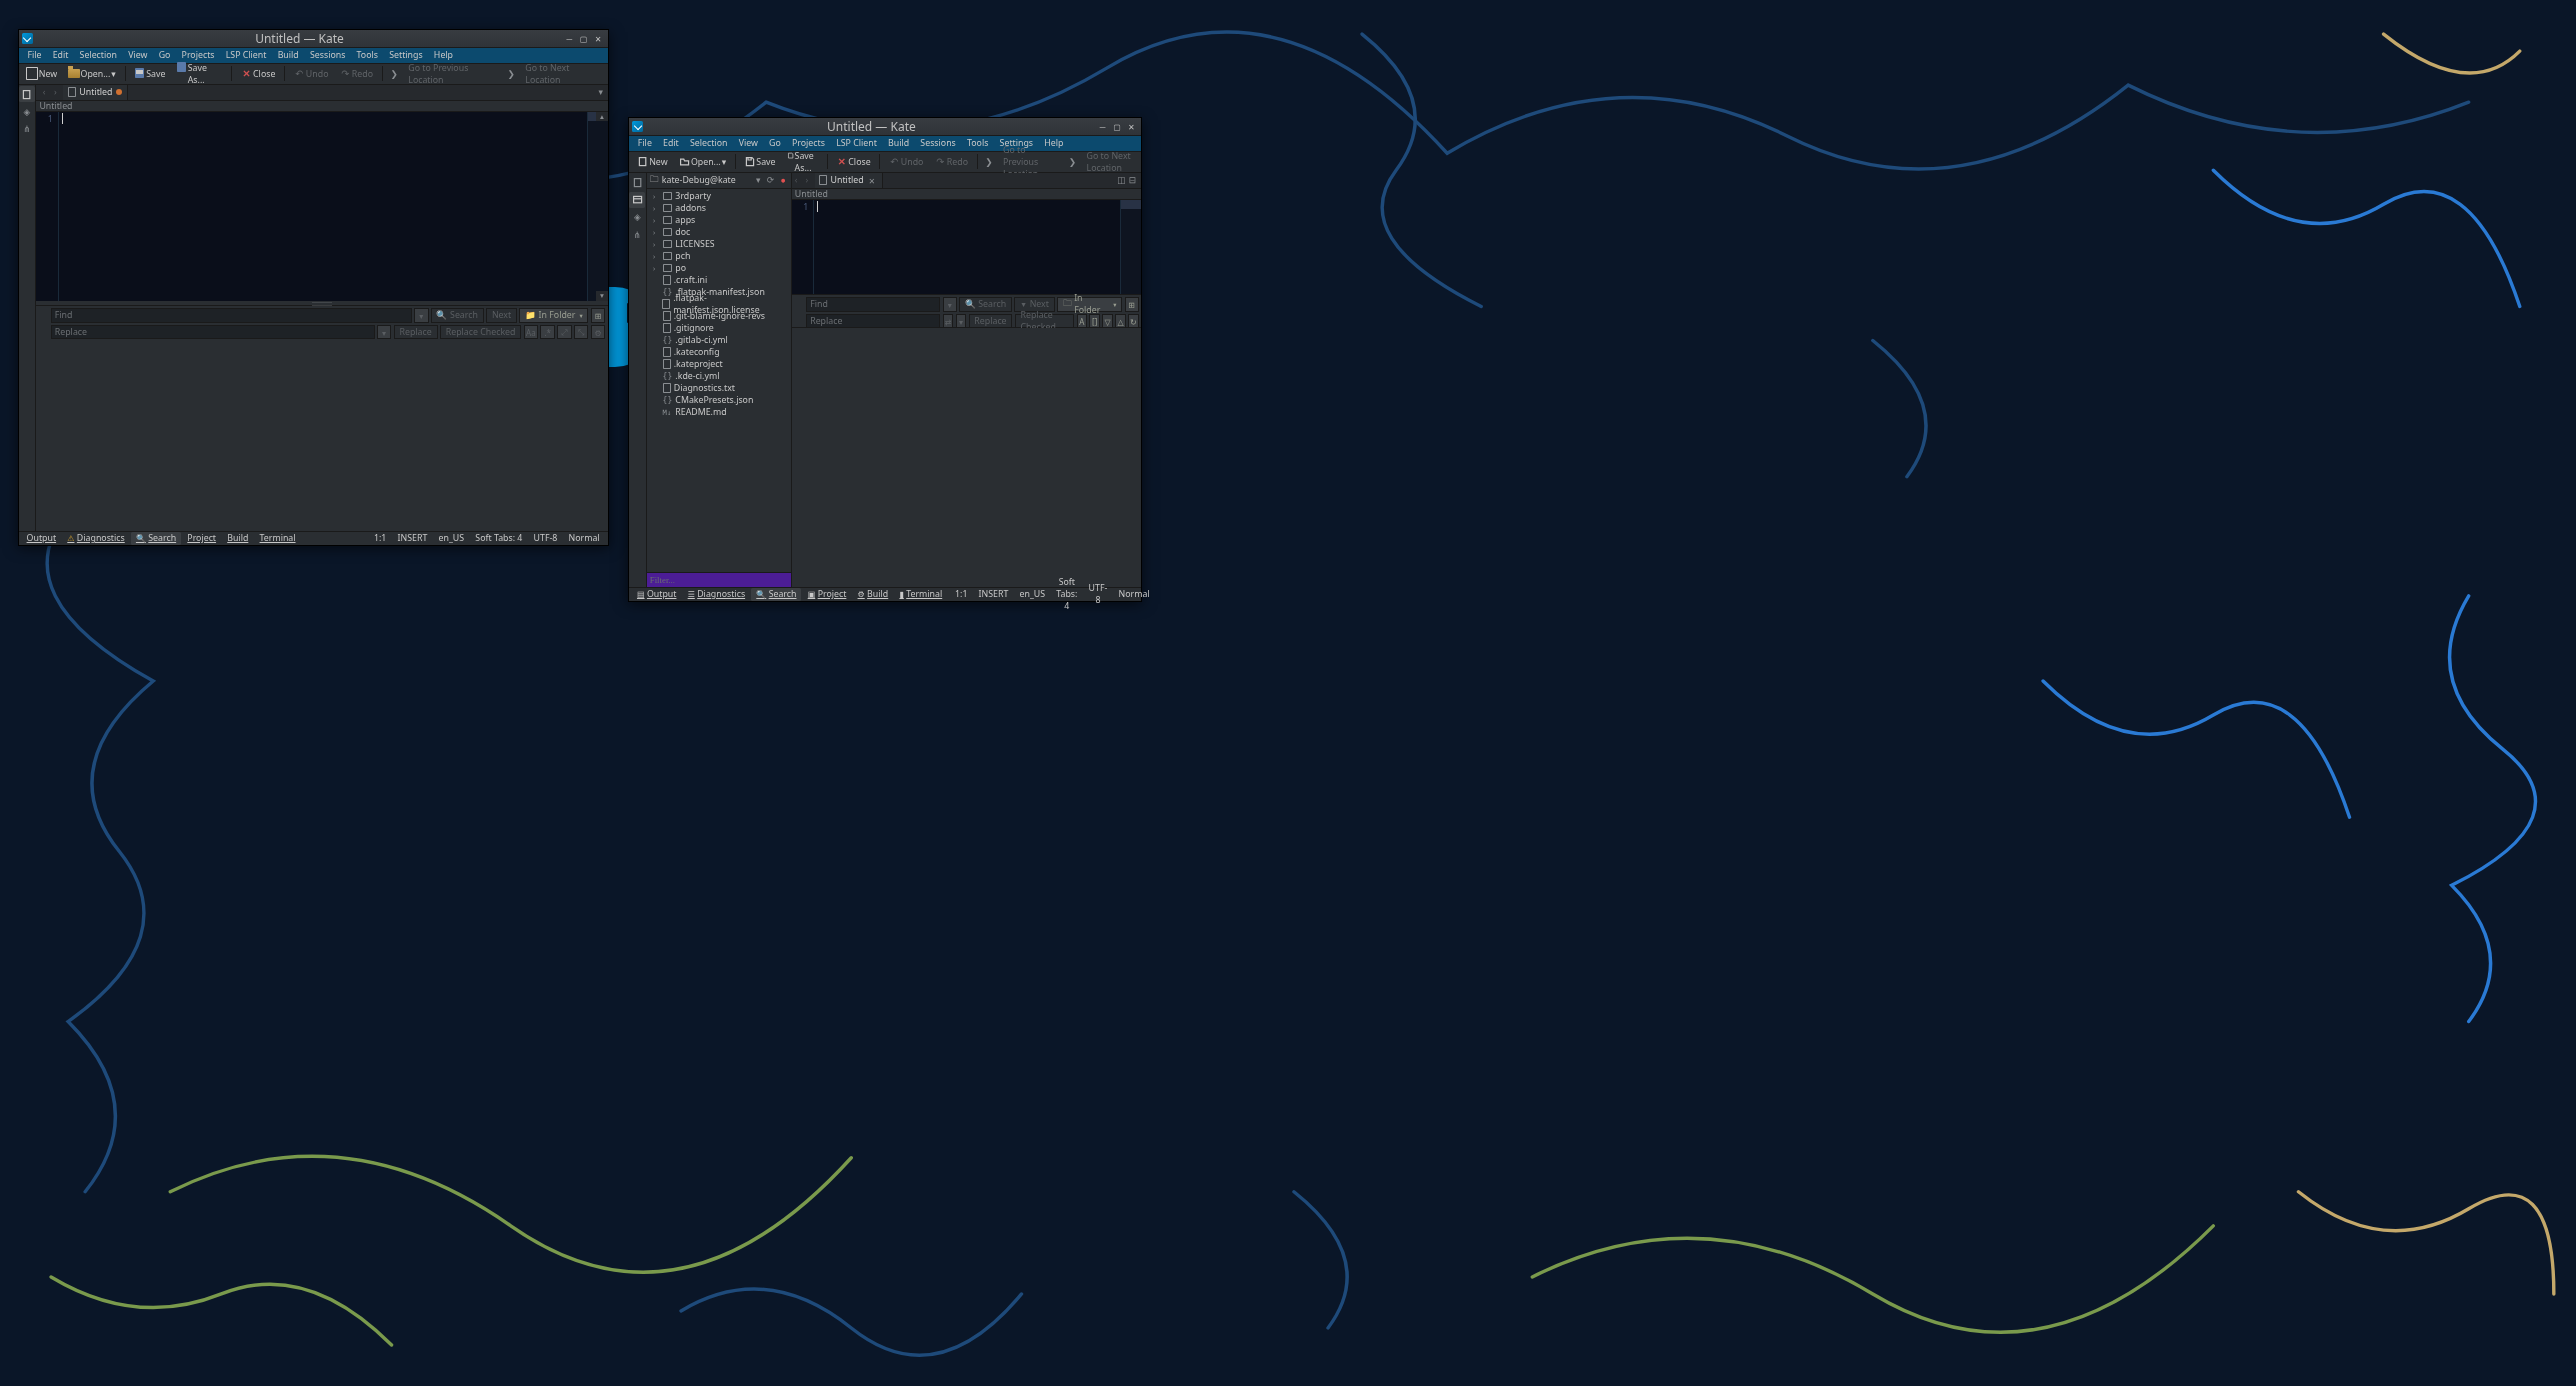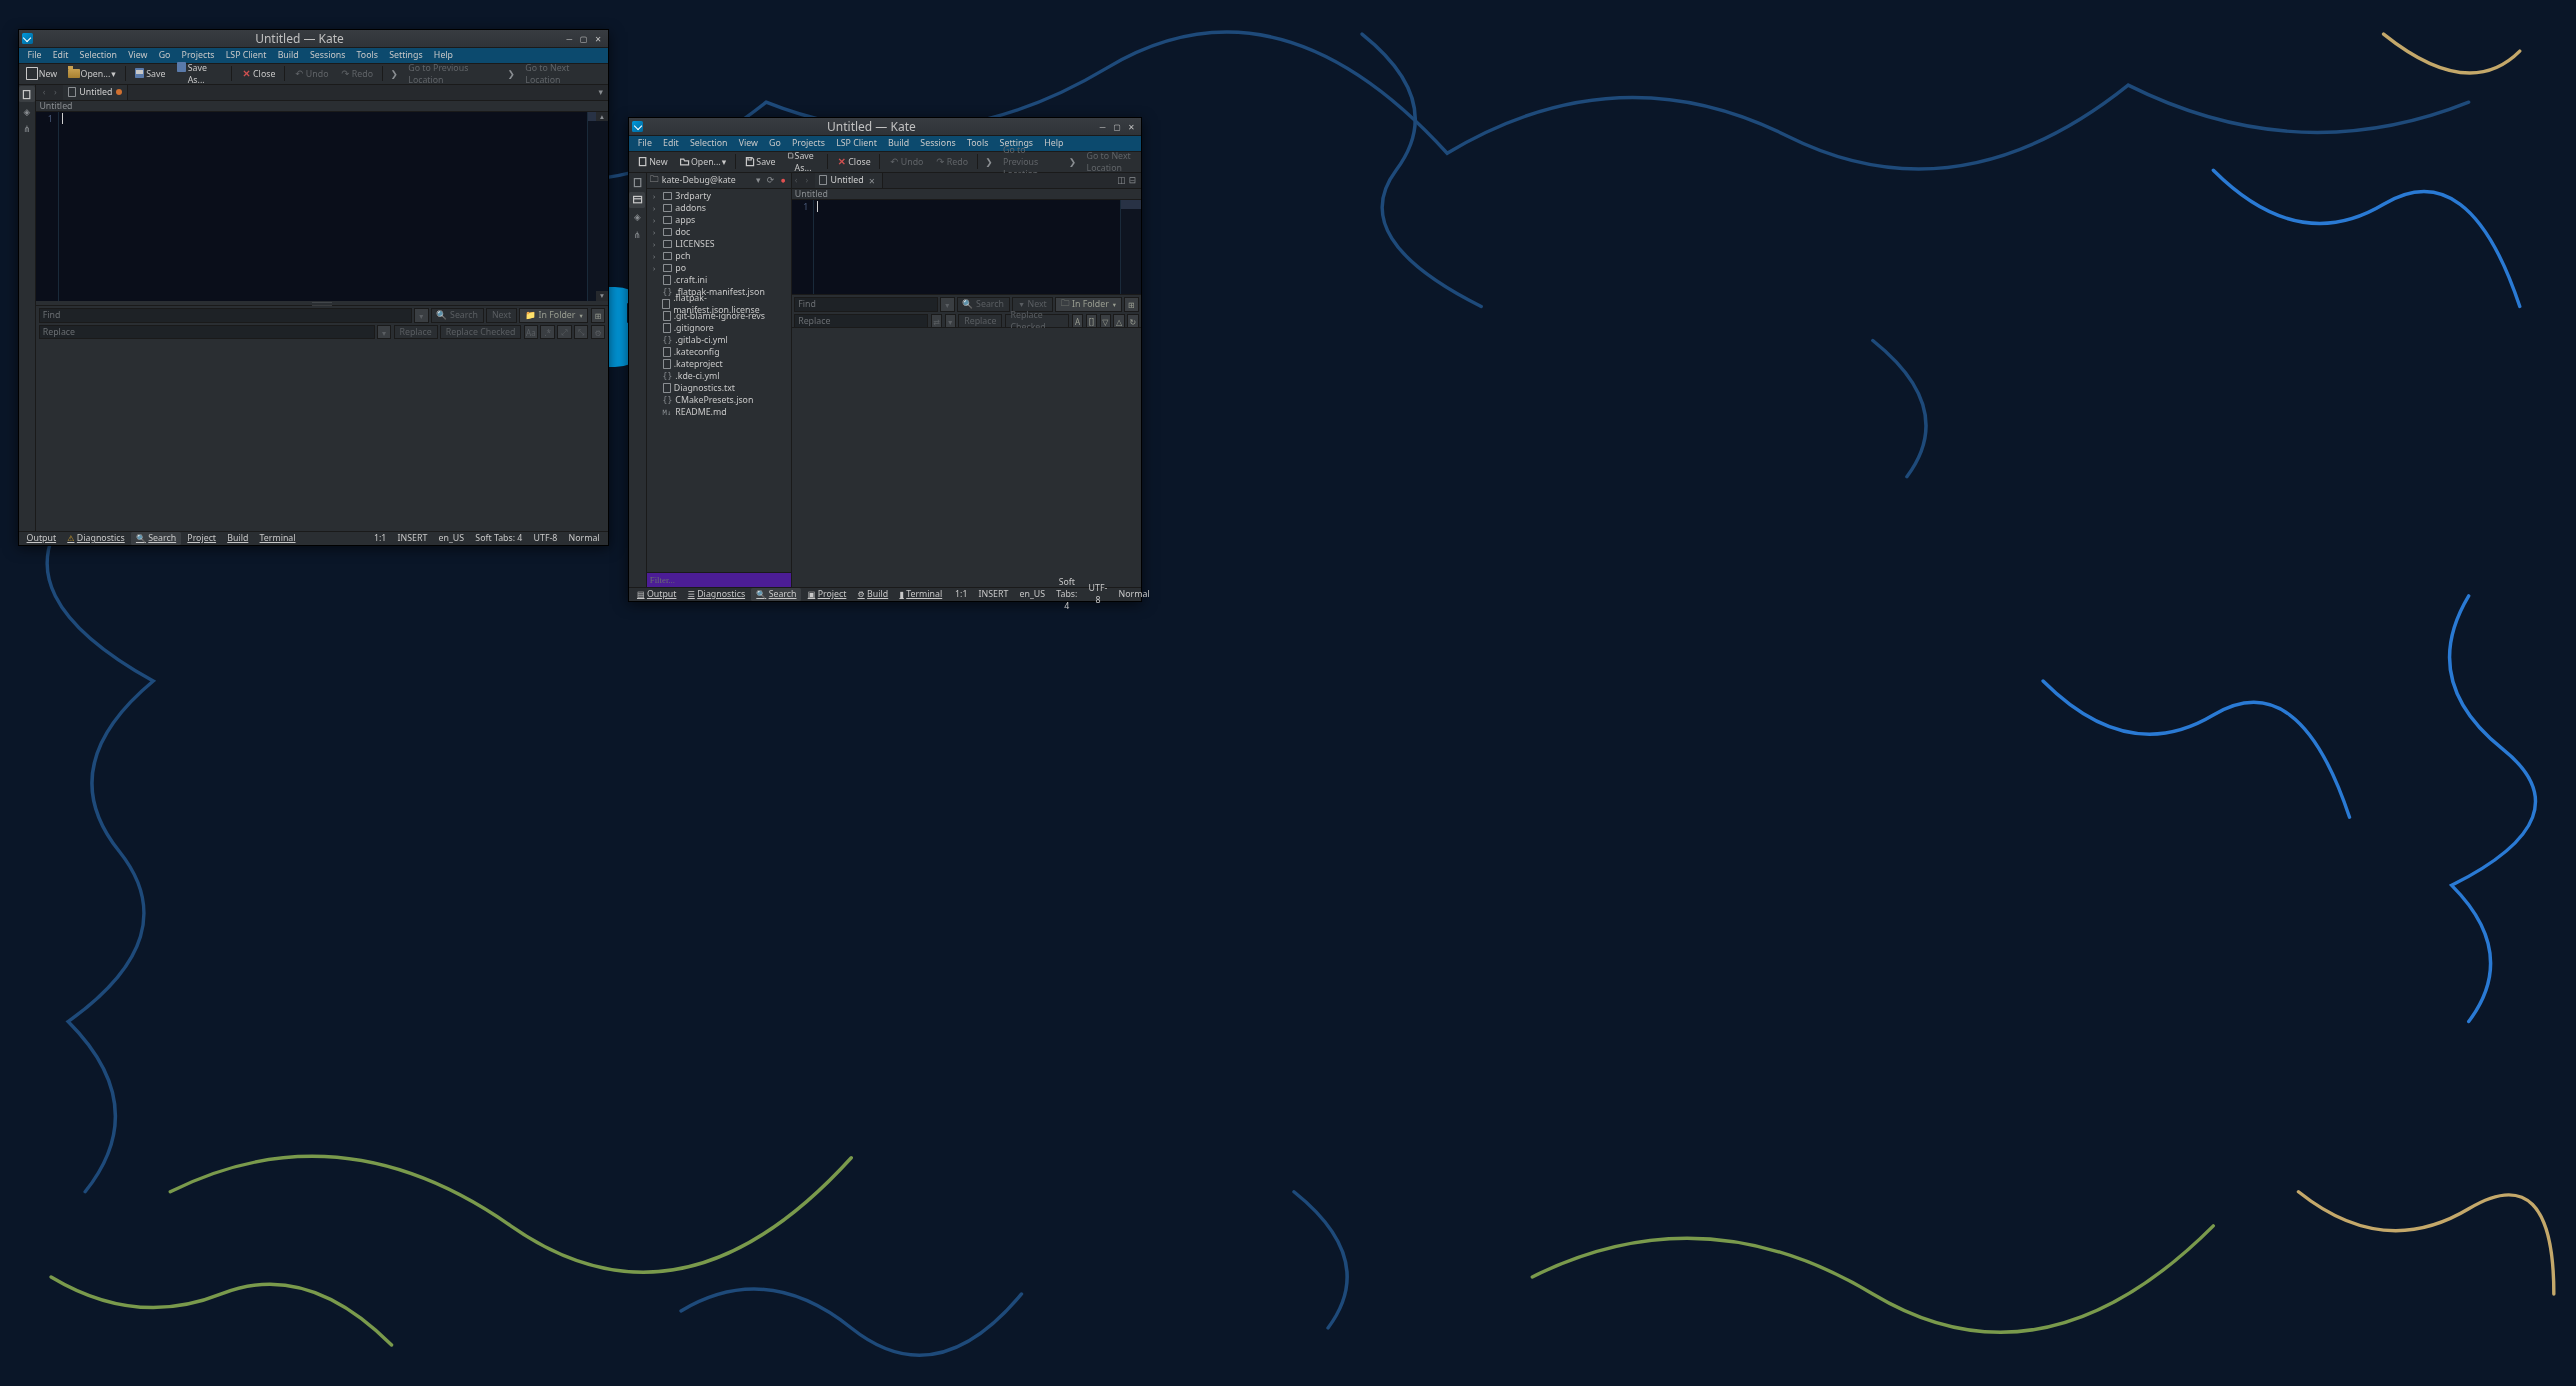--- a/index.html
+++ b/index.html
@@ -72,21 +72,21 @@
 .scroll-btn { position: absolute; right: 0; width: 11.2px; height: 9.6px; background: #26292d; color: #8a8e92; font-size: 6.4px; text-align: center; line-height: 9.6px; }
 .scroll-up { top: 0; }
 .scroll-down { bottom: 0; }
 
 
 .splitter-h { height: 4px; background: #2a2e32; cursor: row-resize; position: relative; }
 .splitter-h::after { content: ""; position: absolute; left: 50%; top: 0.8px; width: 19px; height: 2.4px; transform: translateX(-50%); border-top: 0.8px dotted #5a5e62; border-bottom: 0.8px dotted #5a5e62; }
 
 
 .search-panel { background: #2a2e32; border-top: 0.8px solid #1a1a1a; padding: 2.4px; display: flex; flex-direction: column; gap: 2.4px; }
-.search-row { display: flex; align-items: center; gap: 2.4px; }
+.search-row { display: flex; align-items: center; gap: 2.4px; margin-left: 12px; }
 .search-input { flex: 1; background: #1e2226; border: 0.8px solid #1a1a1a; color: #c8c8c8; padding: 1.6px 3.2px; height: 14.4px; }
 .search-input::placeholder { color: #6a6e72; }
 .sbtn { background: #3a3e42; border: 0.8px solid #1a1a1a; color: #9a9e92; padding: 1.6px 4.8px; height: 14.4px; display: flex; align-items: center; gap: 2.4px; cursor: pointer; }
 .sbtn.disabled { color: #5a5e62; background: #2a2e32; }
 .sbtn .dd { font-size: 6.4px; margin-left: 1.6px; }
 .sbtn-icon { width: 14.4px; height: 14.4px; background: #3a3e42; border: 0.8px solid #1a1a1a; display: flex; align-items: center; justify-content: center; color: #9a9e92; cursor: pointer; font-size: 8px; }
 .sbtn-icon.disabled { color: #5a5e62; }
 
 
 .project-panel { width: 145px; background: #2a2e32; border-right: 0.8px solid #1a1a1a; display: flex; flex-direction: column; }

